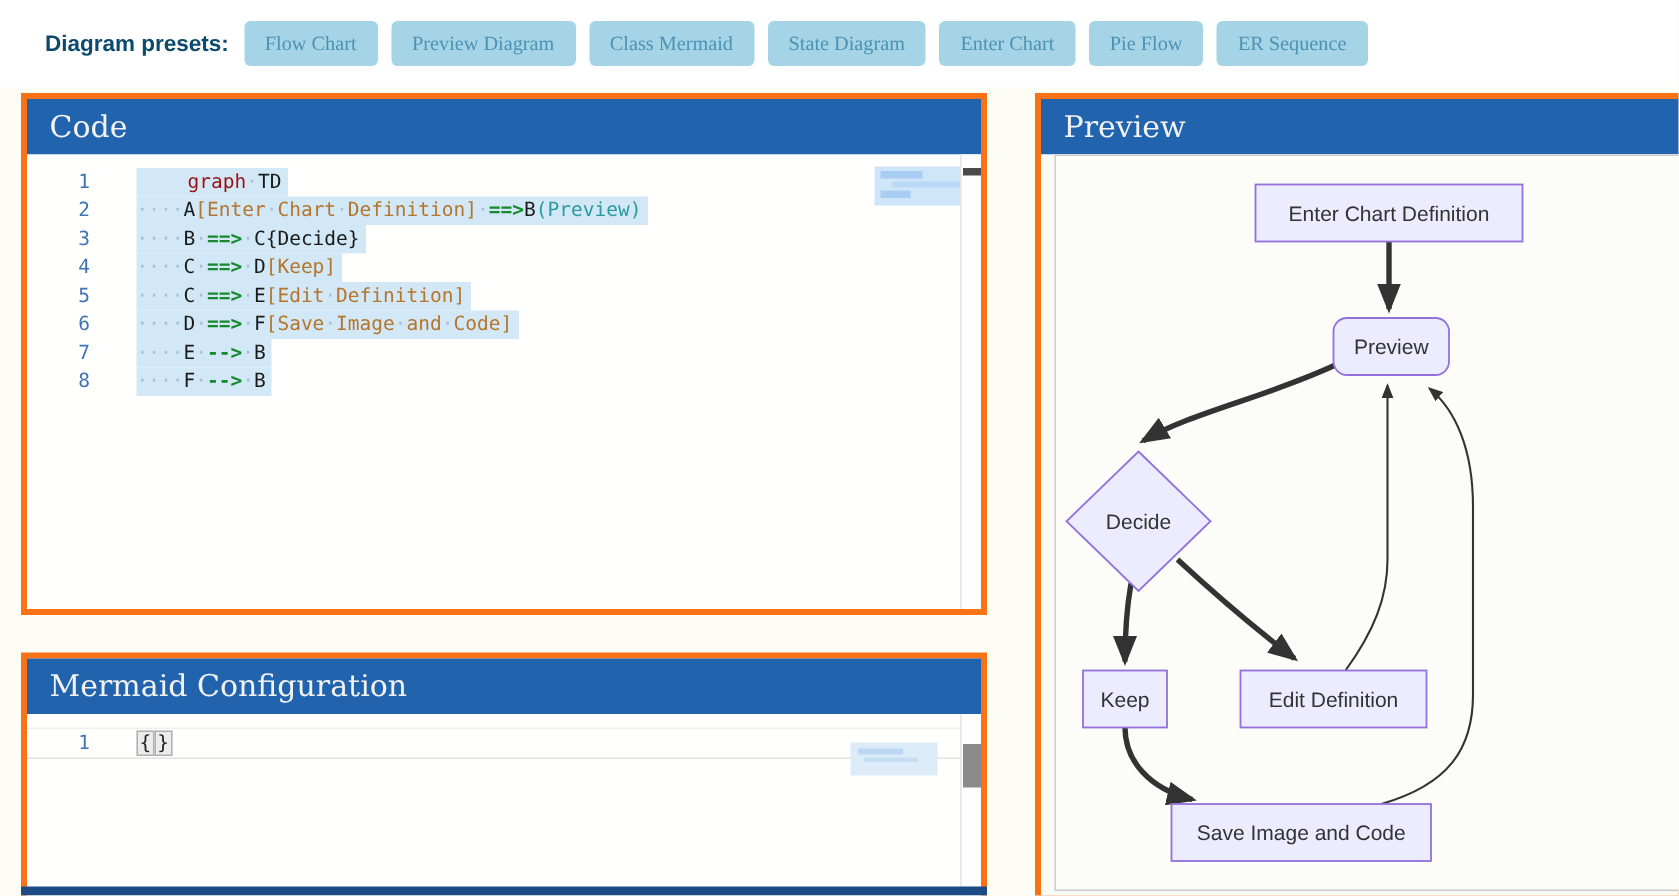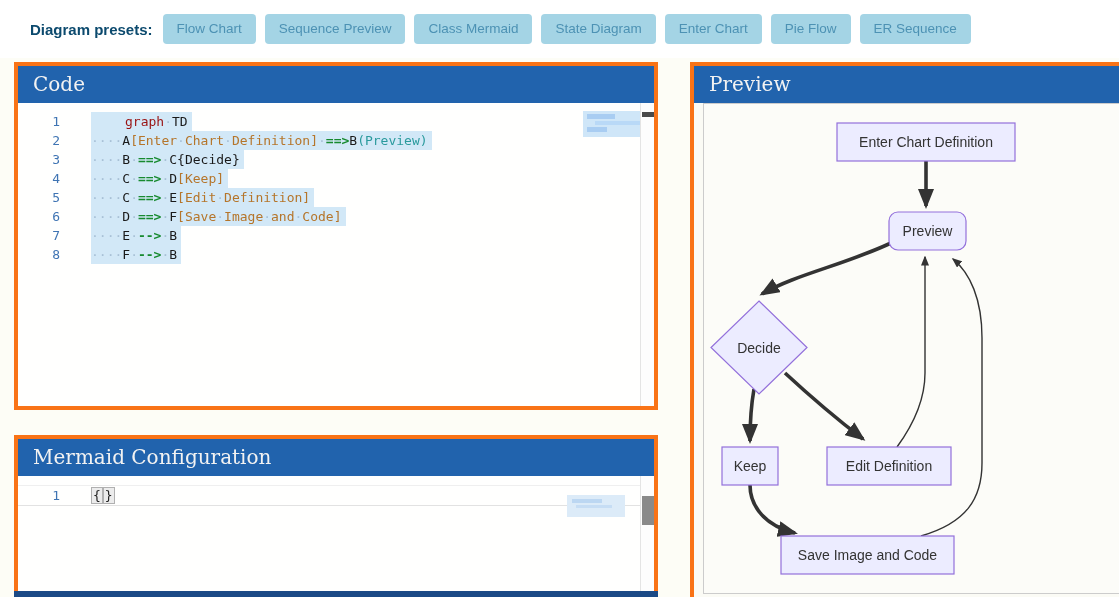--- a/index.html
+++ b/index.html
@@ -8,21 +8,21 @@
     background:#fdfdf6; font-family:"Liberation Sans", sans-serif;
   }
   
   .topbar {
     position:absolute; left:0; top:0; width:1119px; height:58px;
     background:#ffffff; display:flex; align-items:center; padding-left:30px; box-sizing:border-box;
   }
   .presets-label { font-size:15px; font-weight:bold; color:#0c4a6e; margin-right:10px; }
   .preset-btn {
     border:none; outline:none; cursor:pointer; margin-right:9px;
-    background:#a4d4e5; color:#4d92b4; font-family:Liberation Sans, sans-serif;
+    background:#a4d4e5; color:#4d92b4; font-family:Liberation Serif, serif;
     font-size:13.5px; padding:8px 14px; border-radius:4px; line-height:1;
   }
   
   .panel { position:absolute; border:4px solid #f97316; background:#ffffff; box-sizing:border-box; }
   .panel-header {
     background:#2163ad; color:#f2f2f2; height:37px; line-height:37px;
     padding-left:15px; font-family:"DejaVu Serif", serif; font-size:20px;
   }
   #code-panel   { left:14px;  top:62px;  width:644px; height:348px; }
   #config-panel { left:14px;  top:435px; width:644px; height:178px; }
@@ -58,21 +58,21 @@
   .dg-node-shape { fill:#ececff; stroke:#9370db; stroke-width:1.2; }
   .dg-label { font-family:"Liberation Sans",sans-serif; font-size:14px; fill:#333333; text-anchor:middle; }
   .dg-edge-thick { fill:none; stroke:#333333; stroke-width:3.6; }
   .dg-edge-thin  { fill:none; stroke:#333333; stroke-width:1.4; }
 </style>
 </head>
 <body>
 
 <div class="topbar">
   <span class="presets-label">Diagram presets:</span>
-  <span><button class="preset-btn">Flow Chart</button><button class="preset-btn">Sequence Preview</button><button class="preset-btn">Class Mermaid</button><button class="preset-btn">State Diagram</button><button class="preset-btn">Enter Chart</button><button class="preset-btn">Pie Flow</button><button class="preset-btn">ER Sequence</button></span>
+  <span><button class="preset-btn">Flow Chart</button><button class="preset-btn">Preview Diagram</button><button class="preset-btn">Class Mermaid</button><button class="preset-btn">State Diagram</button><button class="preset-btn">Enter Chart</button><button class="preset-btn">Pie Flow</button><button class="preset-btn">ER Sequence</button></span>
 </div>
 
 <div class="panel" id="code-panel">
   <div class="panel-header">Code</div>
   <div class="ed-body" id="code-ed-body">
       <div class="ed-row"><div class="gutter-num">1</div><div class="line-content"><span class="sel-bg"><span class="tok-keyword">graph</span><span class="tok-plain"><span class="ws-dot">·</span>TD</span></span></div></div>
       <div class="ed-row"><div class="gutter-num">2</div><div class="line-content"><span class="sel-bg"><span class="tok-plain"><span class="ws-dot">·</span><span class="ws-dot">·</span><span class="ws-dot">·</span><span class="ws-dot">·</span>A</span><span class="tok-string">[Enter<span class="ws-dot">·</span>Chart<span class="ws-dot">·</span>Definition]</span><span class="tok-plain"><span class="ws-dot">·</span></span><span class="tok-operator">==&gt;</span><span class="tok-plain">B</span><span class="tok-paren">(Preview)</span></span></div></div>
       <div class="ed-row"><div class="gutter-num">3</div><div class="line-content"><span class="sel-bg"><span class="tok-plain"><span class="ws-dot">·</span><span class="ws-dot">·</span><span class="ws-dot">·</span><span class="ws-dot">·</span>B<span class="ws-dot">·</span></span><span class="tok-operator">==&gt;</span><span class="tok-plain"><span class="ws-dot">·</span>C{Decide}</span></span></div></div>
       <div class="ed-row"><div class="gutter-num">4</div><div class="line-content"><span class="sel-bg"><span class="tok-plain"><span class="ws-dot">·</span><span class="ws-dot">·</span><span class="ws-dot">·</span><span class="ws-dot">·</span>C<span class="ws-dot">·</span></span><span class="tok-operator">==&gt;</span><span class="tok-plain"><span class="ws-dot">·</span>D</span><span class="tok-string">[Keep]</span></span></div></div>
       <div class="ed-row"><div class="gutter-num">5</div><div class="line-content"><span class="sel-bg"><span class="tok-plain"><span class="ws-dot">·</span><span class="ws-dot">·</span><span class="ws-dot">·</span><span class="ws-dot">·</span>C<span class="ws-dot">·</span></span><span class="tok-operator">==&gt;</span><span class="tok-plain"><span class="ws-dot">·</span>E</span><span class="tok-string">[Edit<span class="ws-dot">·</span>Definition]</span></span></div></div>

